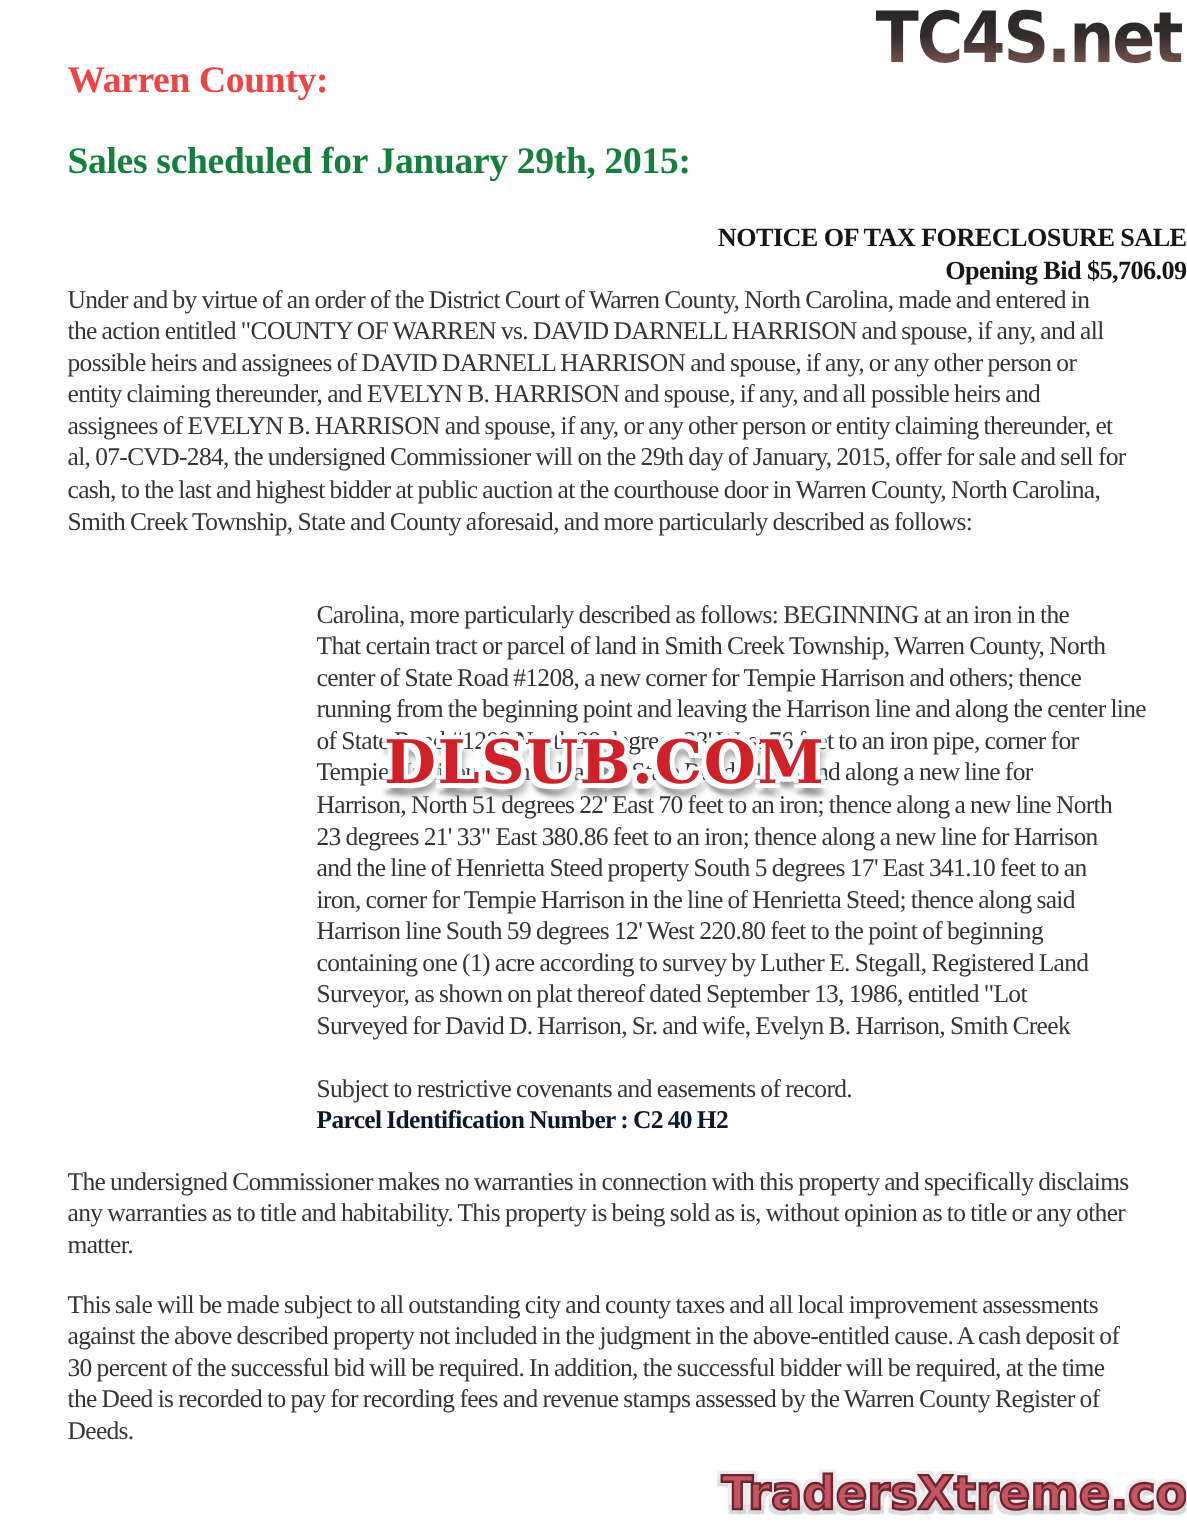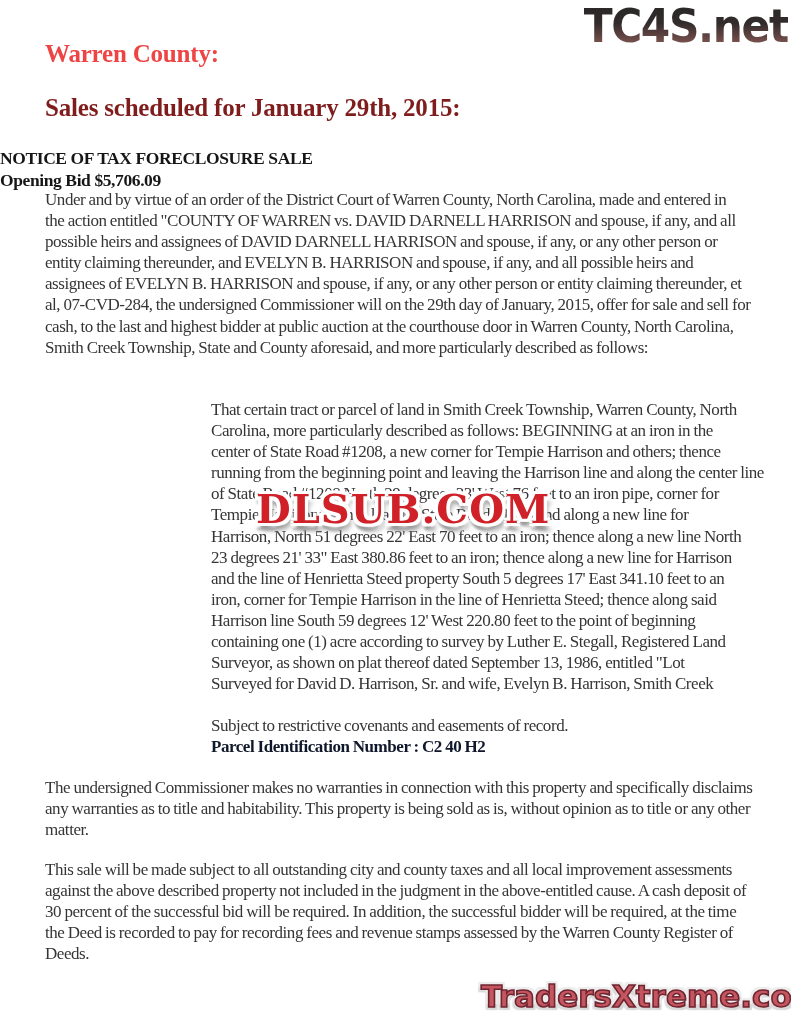--- a/index.html
+++ b/index.html
@@ -18,24 +18,24 @@
     background:linear-gradient(180deg,#262626 0%,#332c2c 45%,#6b4a47 75%,#936560 100%);
     -webkit-background-clip:text; background-clip:text; color:transparent;
   }
   
   .h-county, .h-sales {
     position:absolute; left:45px; margin:0;
     font-size:25px; line-height:1; font-weight:bold;
     letter-spacing:-0.2px;
   }
   .h-county { top:41px; color:#ef4444; }
-  .h-sales  { top:95px; color:#7f1d1d; }
+  .h-sales  { top:95px; color:#15803d; }
   .notice-head {
     position:absolute; left:0; top:147px; width:791px;
-    text-align:left; font-weight:bold; color:#161616;
+    text-align:right; font-weight:bold; color:#161616;
     font-size:17.5px; line-height:22px; letter-spacing:-0.4px;
   }
   
   .block {
     position:absolute; left:45px;
     font-size:17px; line-height:21.1px;
     letter-spacing:-0.45px; word-spacing:-0.5px;
     color:#353535;
   }
   .tline { white-space:nowrap; }
@@ -89,22 +89,22 @@
       <div class="tline">the action entitled "COUNTY OF WARREN vs. DAVID DARNELL HARRISON and spouse, if any, and all</div>
       <div class="tline">possible heirs and assignees of DAVID DARNELL HARRISON and spouse, if any, or any other person or</div>
       <div class="tline">entity claiming thereunder, and EVELYN B. HARRISON and spouse, if any, and all possible heirs and</div>
       <div class="tline">assignees of EVELYN B. HARRISON and spouse, if any, or any other person or entity claiming thereunder, et</div>
       <div class="tline">al, 07-CVD-284, the undersigned Commissioner will on the 29th day of January, 2015, offer for sale and sell for</div>
       <div class="tline">cash, to the last and highest bidder at public auction at the courthouse door in Warren County, North Carolina,</div>
       <div class="tline">Smith Creek Township, State and County aforesaid, and more particularly described as follows:</div>
     </div>
 
   <div class="block legal">
+      <div class="tline">Carolina, more particularly described as follows: BEGINNING at an iron in the</div>
       <div class="tline">That certain tract or parcel of land in Smith Creek Township, Warren County, North</div>
-      <div class="tline">Carolina, more particularly described as follows: BEGINNING at an iron in the</div>
       <div class="tline">center of State Road #1208, a new corner for Tempie Harrison and others; thence</div>
       <div class="tline">running from the beginning point and leaving the Harrison line and along the center line</div>
       <div class="tline">of State Road #1208 North 29 degrees 33' West 76 feet to an iron pipe, corner for</div>
       <div class="tline">Tempie Harrison; thence leaving State Road #1208 and along a new line for</div>
       <div class="tline">Harrison, North 51 degrees 22' East 70 feet to an iron; thence along a new line North</div>
       <div class="tline">23 degrees 21' 33" East 380.86 feet to an iron; thence along a new line for Harrison</div>
       <div class="tline">and the line of Henrietta Steed property South 5 degrees 17' East 341.10 feet to an</div>
       <div class="tline">iron, corner for Tempie Harrison in the line of Henrietta Steed; thence along said</div>
       <div class="tline">Harrison line South 59 degrees 12' West 220.80 feet to the point of beginning</div>
       <div class="tline">containing one (1) acre according to survey by Luther E. Stegall, Registered Land</div>

